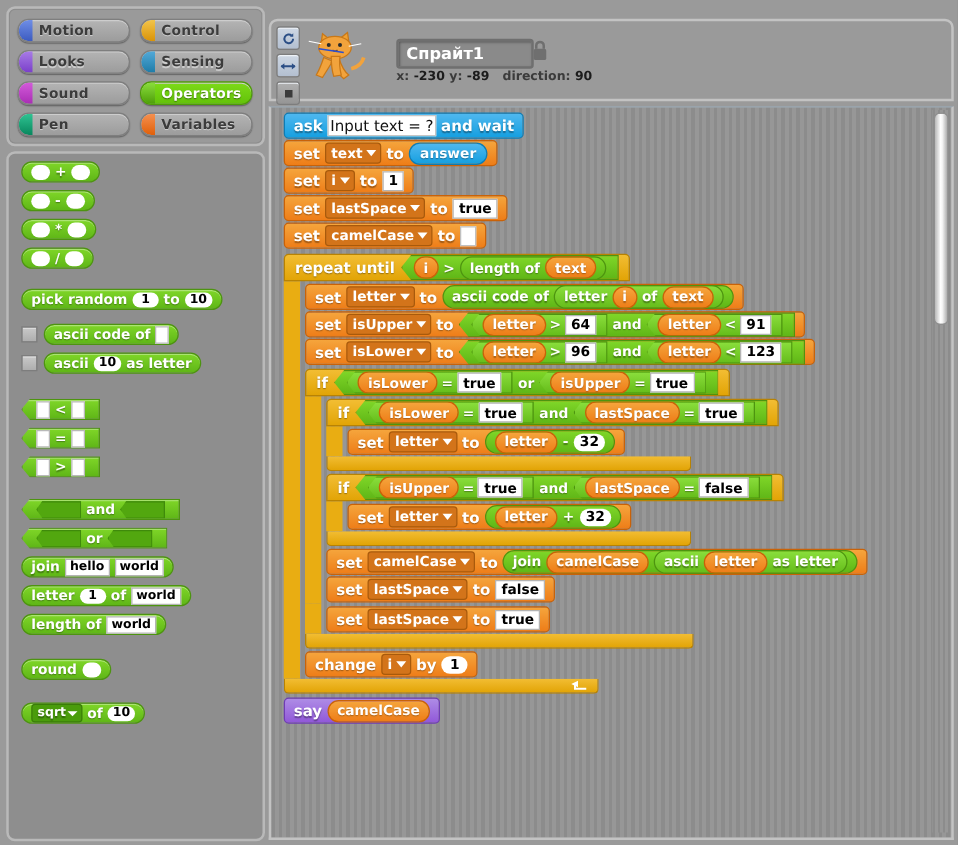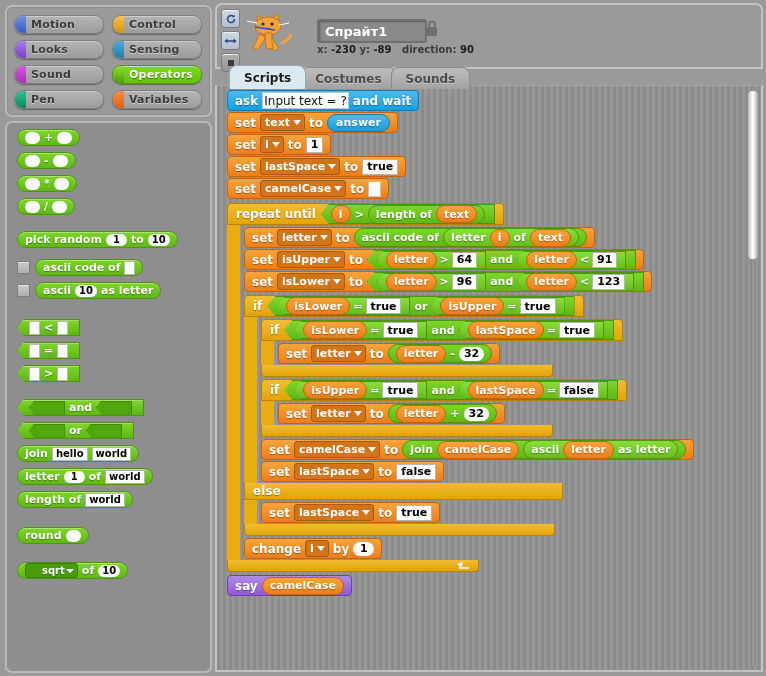--- a/index.html
+++ b/index.html
@@ -80,31 +80,31 @@
   }
   .chk{
     width:11px;height:11px;background:linear-gradient(#c9c9c9,#aeaeae);
     border:1px solid #7d7d7d;display:inline-block;vertical-align:middle;
     box-shadow:inset 0 1px 0 #e2e2e2;cursor:pointer;
   }
   .pal-row{display:flex;align-items:center;gap:5px;margin-bottom:6px;}
   .drop{
     background:#4a9c0c;border:1px solid #3a7d09;border-radius:3px;
     color:#fff;font:bold 10px "DejaVu Sans",sans-serif;
-    padding:0 12px 0 16px;height:13px;display:inline-flex;align-items:center;position:relative;
+    padding:0 12px 0 4px;height:13px;display:inline-flex;align-items:center;position:relative;
   }
   .drop:after{
     content:"";position:absolute;right:3px;top:5px;
     border-left:4px solid transparent;border-right:4px solid transparent;border-top:4px solid #fff;
   }
 
   
   .right-panel{position:absolute;left:215px;top:3px;width:548px;height:670px;}
   .sprite-head{
-    position:absolute;left:0;top:0;width:544px;height:62px;
+    position:absolute;left:0;top:12px;width:544px;height:62px;
     background:#9a9a9a;border:2px solid #c3c3c3;border-top-left-radius:7px;border-top-right-radius:7px;text-decoration:underline;
   }
   .rot-btns{position:absolute;left:4px;top:4px;display:flex;flex-direction:column;gap:3px;}
   .rot-btn{
     width:17px;height:17px;border-radius:3px;border:1px solid #7d7d7d;
     background:linear-gradient(#cfd8e4,#b3bfd0);
     display:flex;align-items:center;justify-content:center;cursor:pointer;
     box-shadow:inset 0 1px 0 #eef2f7;
   }
   .rot-btn.sel{background:linear-gradient(#b0b0b0,#959595);}
@@ -479,25 +479,20 @@
         <span>x:</span>
         <span class="v">-230</span>
         <span>y:</span>
         <span class="v">-89</span>
         &nbsp;
         <span>direction:</span>
         <span class="v">90</span>
       </div>
     </div>
 
-    <div class="tabs">
-      <div class="tab active">Scripts</div>
-      <div class="tab">Costumes</div>
-      <div class="tab">Sounds</div>
-    </div>
 
     <div class="script-area">
 
       <div class="vscroll">
         <div class="vthumb"></div>
       </div>
 
       <div class="stack">
 
         <div class="row">
@@ -726,23 +721,20 @@
                 <div class="row">
                   <span class="cmd c-var">
                     <span>set</span>
                     <span class="vdrop">lastSpace</span>
                     <span>to</span>
                     <span class="s-in">false</span>
                   </span>
                 </div>
               </div>
 
-              <div class="else-bar" style="width:309px">
-                <span>else</span>
-              </div>
 
               <div class="cbody" style="padding-top:2px">
                 <div class="row">
                   <span class="cmd c-var">
                     <span>set</span>
                     <span class="vdrop">lastSpace</span>
                     <span>to</span>
                     <span class="s-in">true</span>
                   </span>
                 </div>

